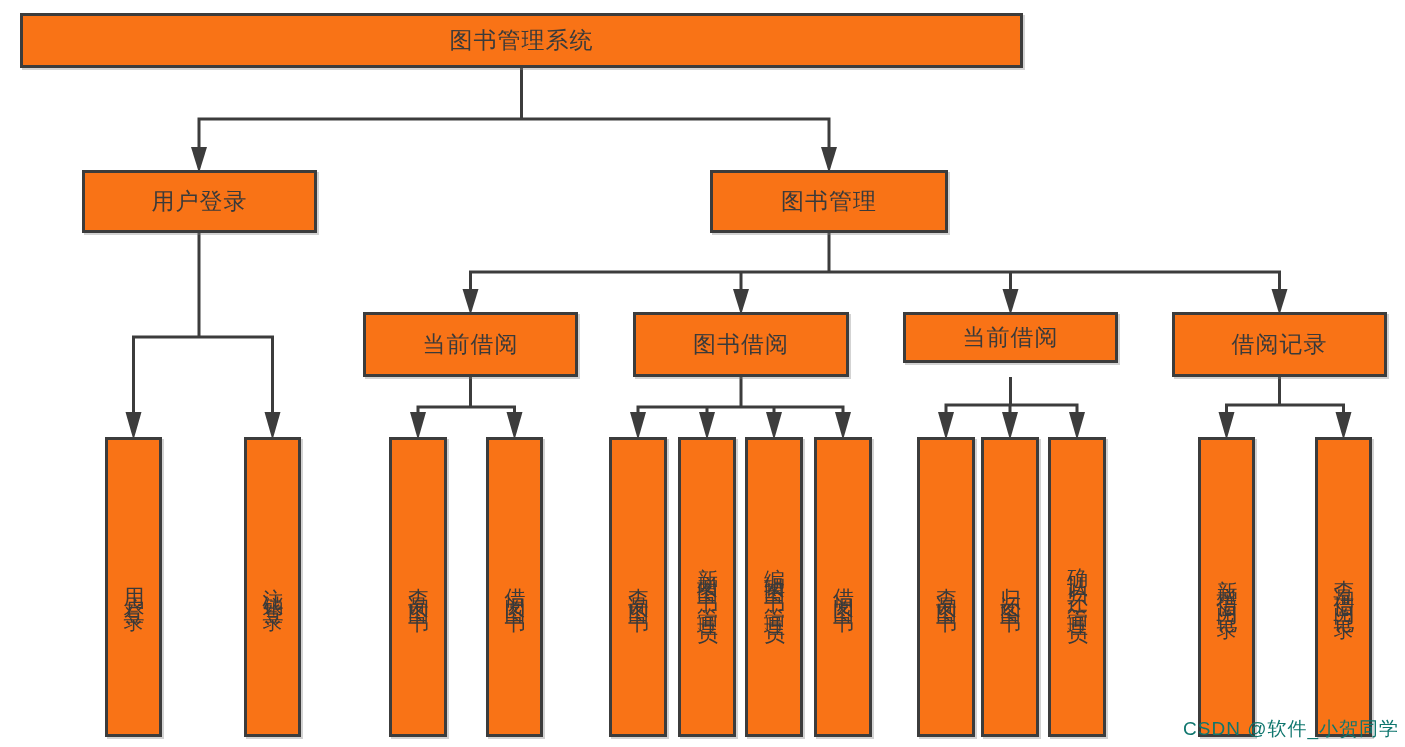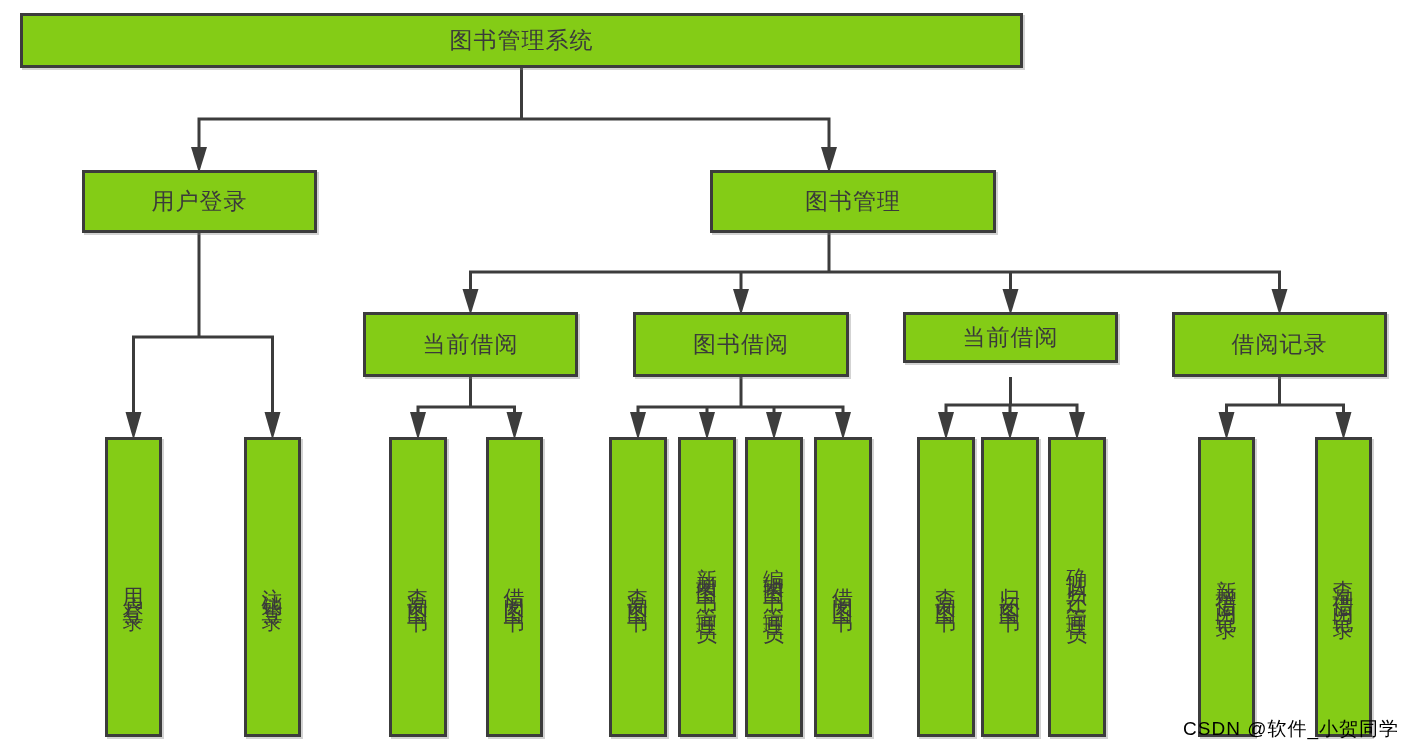--- a/index.html
+++ b/index.html
@@ -12,45 +12,46 @@
     color: #3a3a3a;
     overflow: hidden;
   }
   .connectors {
     position: absolute;
     left: 0; top: 0;
   }
   .box {
     position: absolute;
     box-sizing: border-box;
-    background: #84cc16;
+    background: #f97316;
     border: 3px solid #3c3c3c;
     box-shadow: 2px 2px 0 rgba(130,130,130,0.35);
     display: flex;
     align-items: center;
     justify-content: center;
+    font-family: Liberation Serif, serif;
   }
   .hbox span {
     font-size: 23px;
     letter-spacing: 1px;
     white-space: nowrap;
   }
   .vbox span {
     writing-mode: vertical-rl;
     text-orientation: mixed;
     font-size: 21px;
     letter-spacing: 8px;
     line-height: 1;
   }
   .watermark {
     position: absolute;
     top: 716px;
     right: 6px;
     font-size: 19px;
-    color: #000000;
+    color: #0f766e;
     letter-spacing: 1px;
     white-space: nowrap;
     margin-left: 42px;
   }
 </style>
 </head>
 <body>
 
 <div class="canvas">
 
@@ -97,21 +98,21 @@
     </g>
   </svg>
 
   <div class="box hbox" style="left:20px; top:13px; width:1003px; height:55px;">
     <span>图书管理系统</span>
   </div>
 
   <div class="box hbox" style="left:82px; top:170px; width:235px; height:63px;">
     <span>用户登录</span>
   </div>
-  <div class="box hbox" style="left:710px; top:170px; width:286px; height:63px;">
+  <div class="box hbox" style="left:710px; top:170px; width:238px; height:63px;">
     <span>图书管理</span>
   </div>
 
   <div class="box hbox" style="left:363px; top:312px; width:215px; height:65px;">
     <span>当前借阅</span>
   </div>
   <div class="box hbox" style="left:633px; top:312px; width:216px; height:65px;">
     <span>图书借阅</span>
   </div>
   <div class="box hbox" style="left:903px; top:312px; width:215px; height:51px;">

